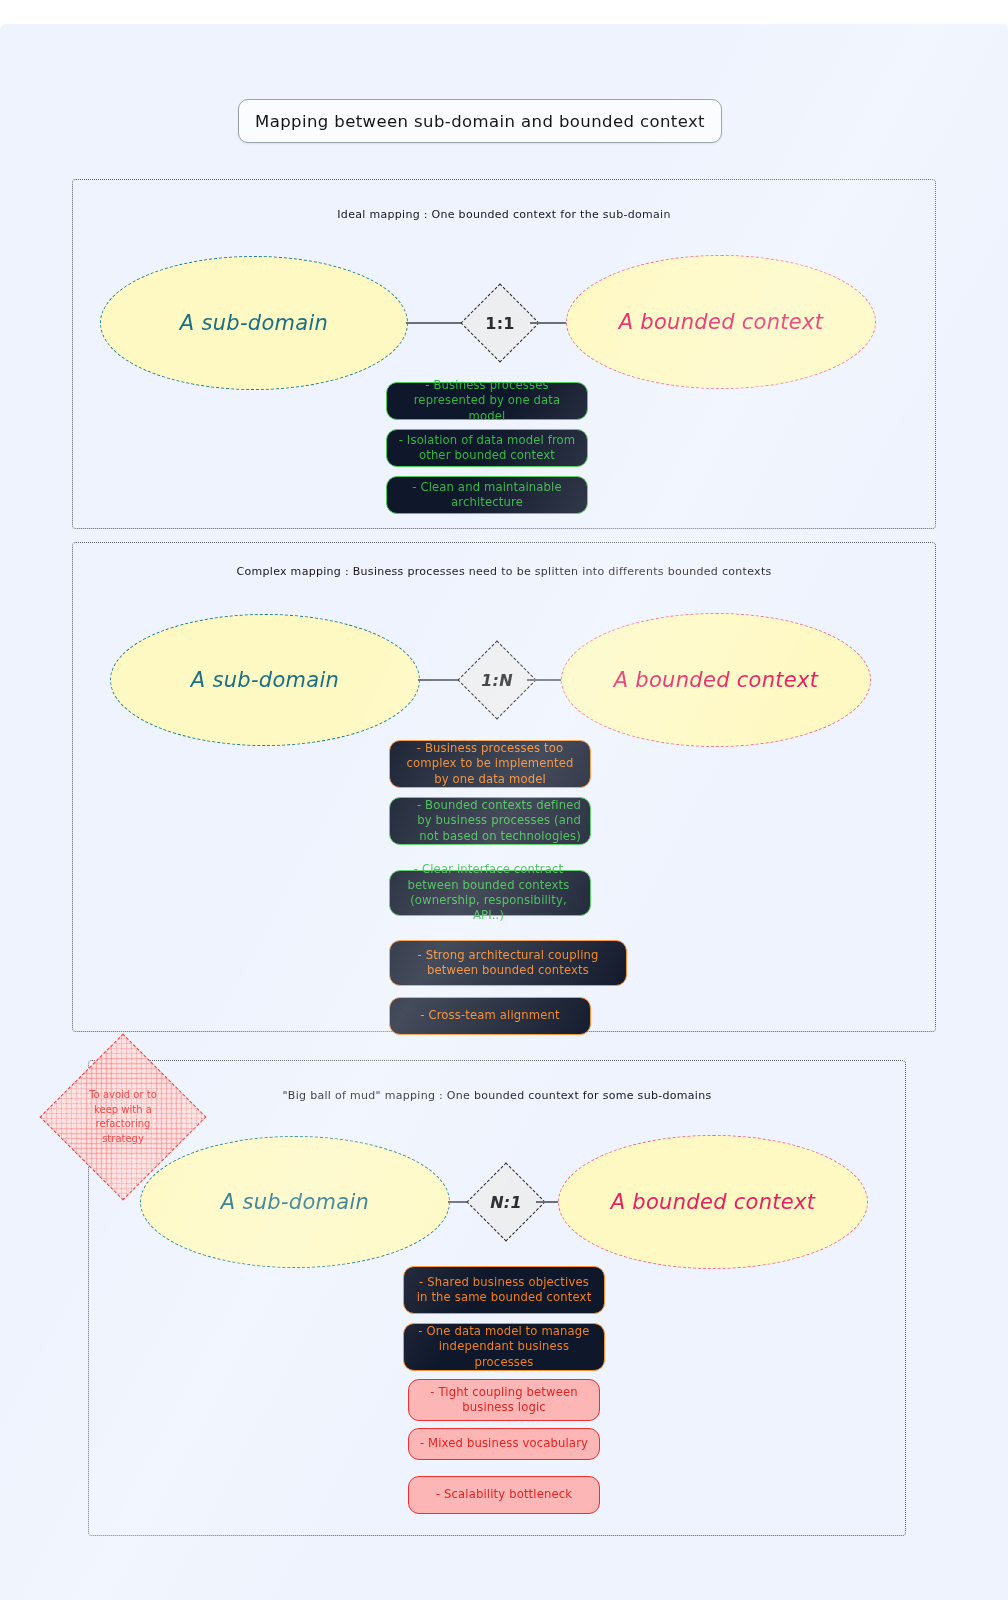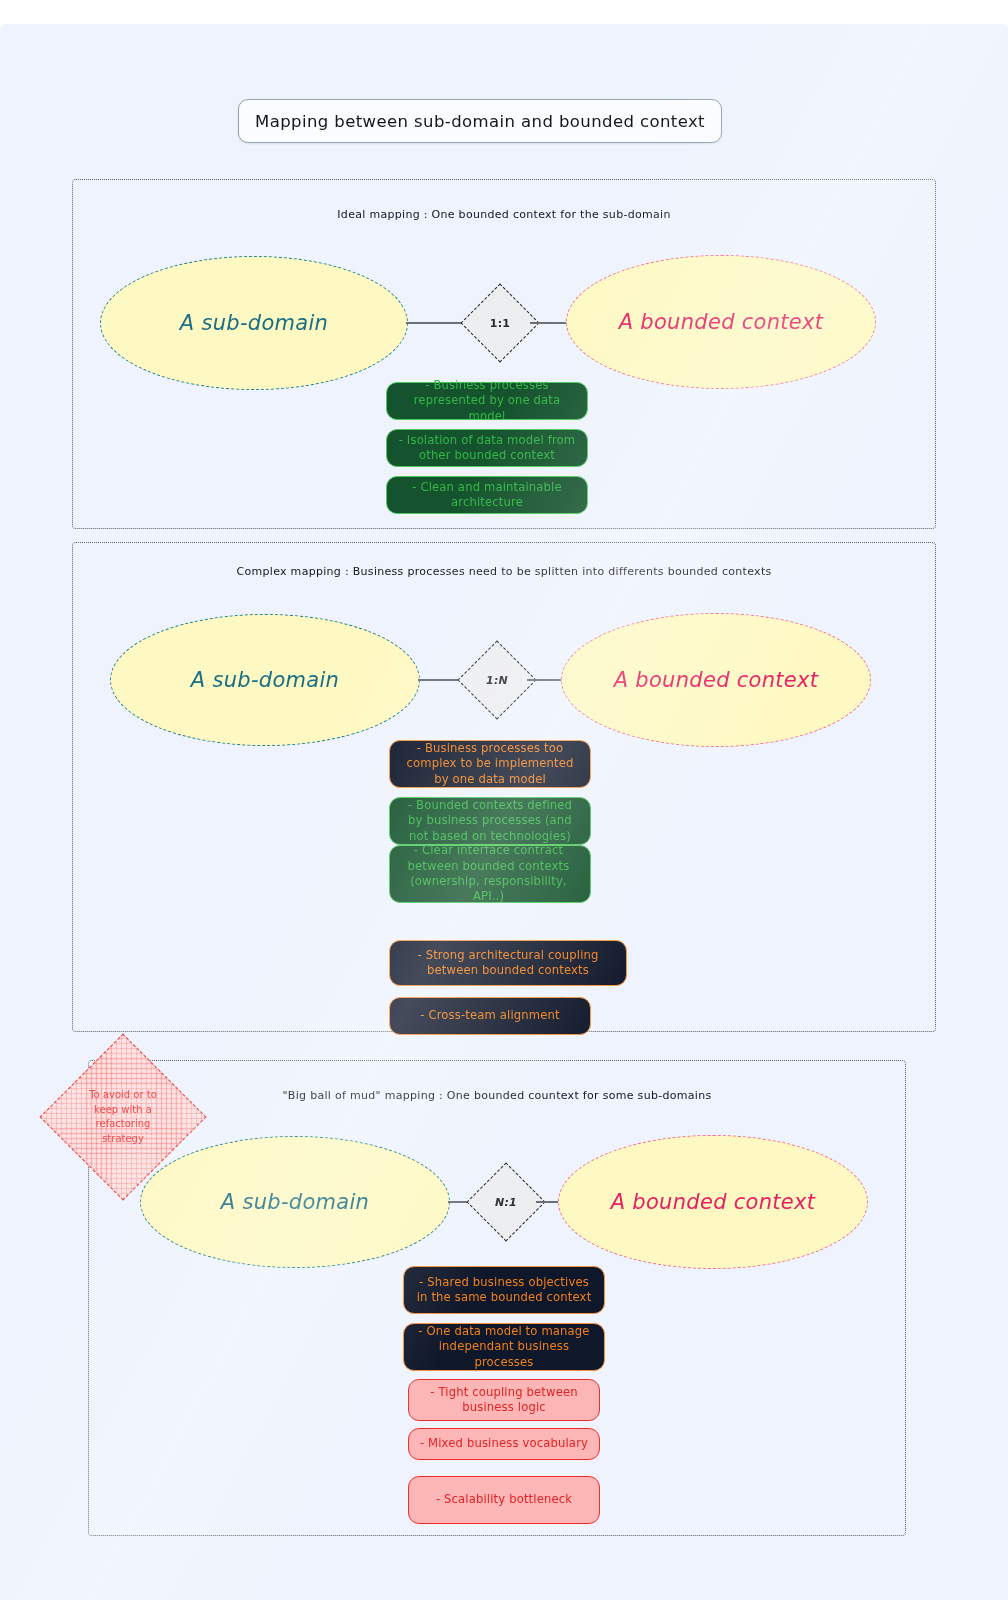--- a/index.html
+++ b/index.html
@@ -116,21 +116,21 @@
     border: 1.6px dashed #22242a;
     transform: rotate(45deg);
     box-sizing: border-box;
   }
   .rel .lbl {
     position: absolute;
     inset: 0;
     display: flex;
     align-items: center;
     justify-content: center;
-    font-size: 11px;
+    font-size: 16px;
     color: #2a2c31;
     font-weight: 600;
     letter-spacing: .2px;
   }
   .rel .lbl.italic { font-style: italic; }
   .connector {
     position: absolute;
     height: 2px;
     background: #6b6f78;
   }
@@ -142,21 +142,21 @@
     border-radius: 11px;
     display: flex;
     align-items: center;
     justify-content: center;
     text-align: center;
     padding: 4px 9px;
     font-size: 11.6px;
     line-height: 1.32;
     letter-spacing: .15px;
   }
-  .note.green  { background:#14532d; border:1.6px solid #4cc95a; color:#33b646; }
+  .note.green  { background:#0f172a; border:1.6px solid #4cc95a; color:#33b646; }
   .note.orange { background:#0f172a; border:1.6px solid #f79236; color:#f2801b; }
   .note.red    { background:#fdb6b6; border:1.6px solid #ee2f2f; color:#e42222; }
 
   
   #warning-badge {
     position: absolute;
     left: 64px;
     top: 1034px;
     width: 118px;
     height: 118px;
@@ -225,22 +225,22 @@
   <div class="rel" style="left:469px; top:628px;">
     <div class="shape"></div>
     <div class="lbl italic">1:N</div>
   </div>
 
   <div class="connector" style="left:527px; top:655px; width:40px;"></div>
 
   <div class="ellipse bcontext hand" style="left:561px; top:589px; width:310px; height:134px;">A bounded context</div>
 
   <div class="note orange hand" style="left:389px; top:716px; width:202px; height:48px;">- Business processes too complex to be implemented by one data model</div>
-  <div class="note green hand" style="left:389px; top:773px; width:202px; height:48px;">- Bounded contexts defined by business processes (and not based on technologies)</div>
-  <div class="note green hand" style="left:389px; top:821px; width:202px; height:58px;padding-left:6px;">- Clear interface contract between bounded contexts (ownership, responsibility, API..)</div>
+  <div class="note green hand" style="left:389px; top:773px; width:202px; height:48px;text-align:right;">- Bounded contexts defined by business processes (and not based on technologies)</div>
+  <div class="note green hand" style="left:389px; top:846px; width:202px; height:46px;padding-left:6px;">- Clear interface contract between bounded contexts (ownership, responsibility, API..)</div>
   <div class="note orange hand" style="left:389px; top:916px; width:238px; height:46px;">- Strong architectural coupling between bounded contexts</div>
   <div class="note orange hand" style="left:389px; top:973px; width:202px; height:38px;">- Cross-team alignment</div>
 
   <div class="section" id="section-3">
     <div class="section-title hand">"Big ball of mud" mapping : One bounded countext for some sub-domains</div>
   </div>
 
   <div id="warning-badge">
     <div class="shape"></div>
     <div class="lbl hand">To avoid or to keep with a refactoring strategy</div>
@@ -256,15 +256,15 @@
   </div>
 
   <div class="connector" style="left:536px; top:1177px; width:32px;"></div>
 
   <div class="ellipse bcontext hand" style="left:558px; top:1111px; width:310px; height:134px;">A bounded context</div>
 
   <div class="note orange hand" style="left:403px; top:1242px; width:202px; height:48px;">- Shared business objectives in the same bounded context</div>
   <div class="note orange hand" style="left:403px; top:1299px; width:202px; height:48px;">- One data model to manage independant business processes</div>
   <div class="note red hand" style="left:408px; top:1355px; width:192px; height:42px;">- Tight coupling between business logic</div>
   <div class="note red hand" style="left:408px; top:1404px; width:192px; height:32px;">- Mixed business vocabulary</div>
-  <div class="note red hand" style="left:408px; top:1452px; width:192px; height:48px;">- Scalability bottleneck</div>
+  <div class="note red hand" style="left:408px; top:1452px; width:192px; height:38px;">- Scalability bottleneck</div>
 
 </div>
 
 </body></html>

